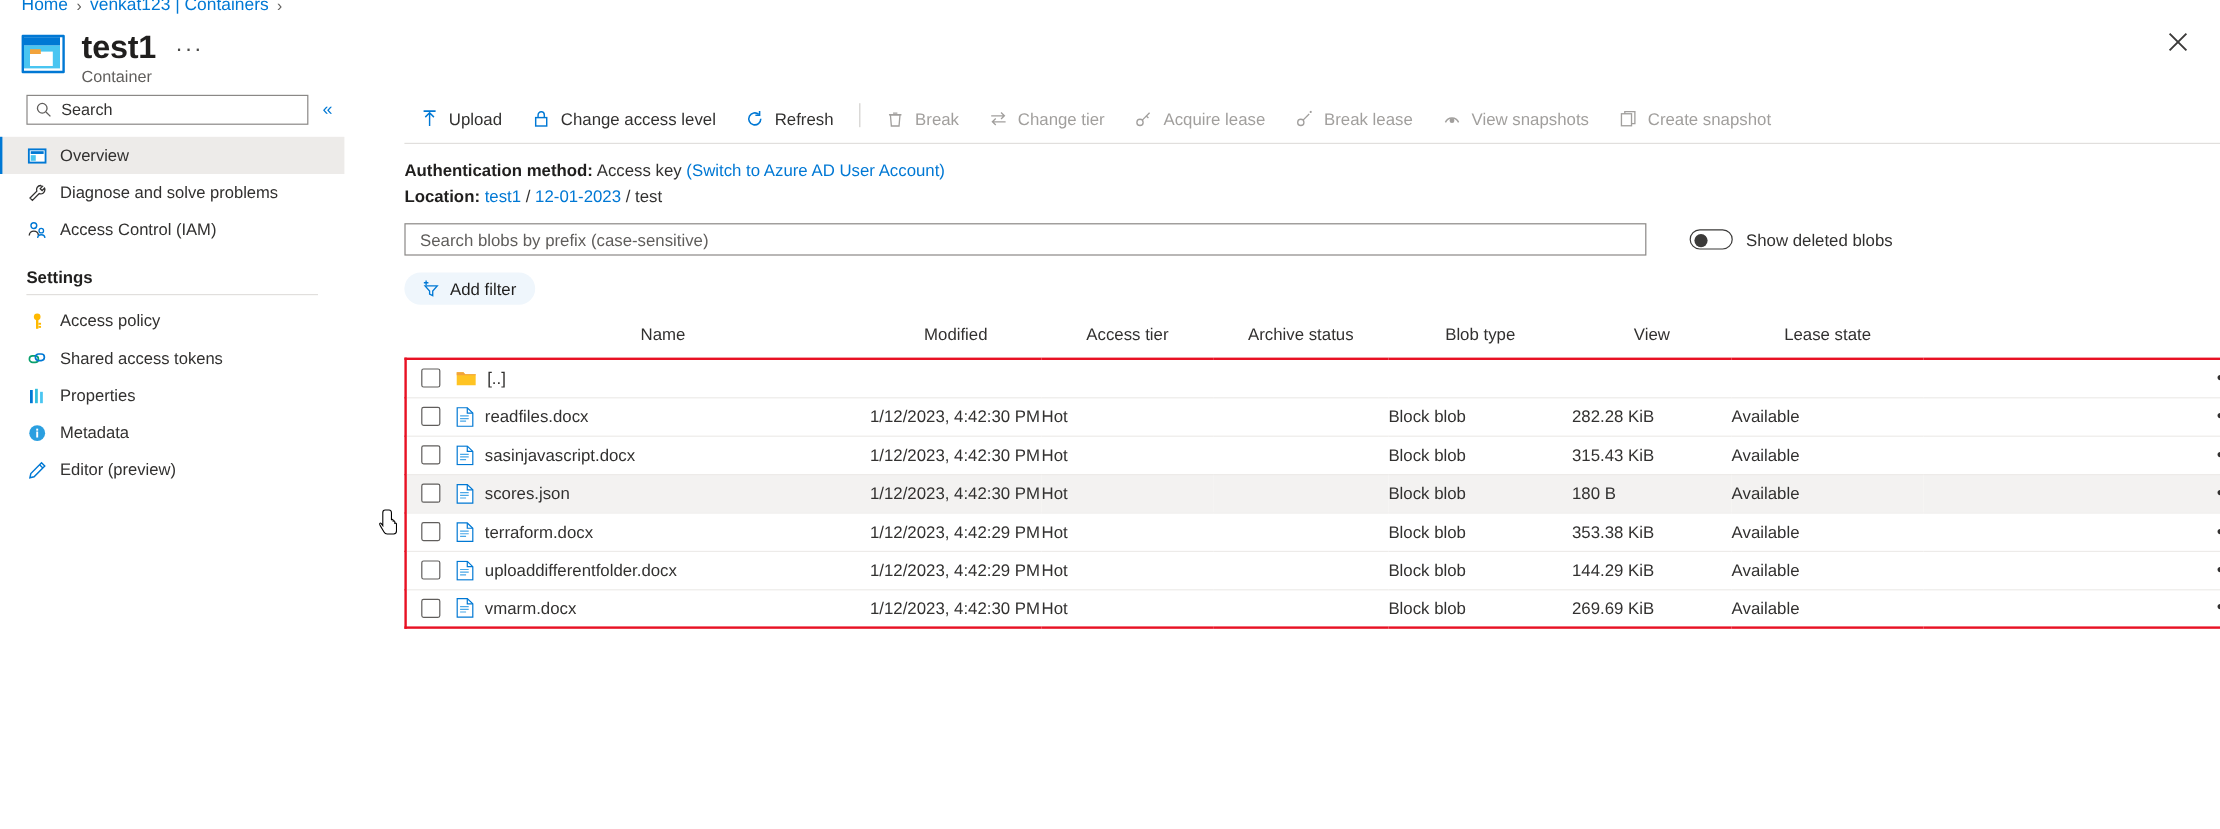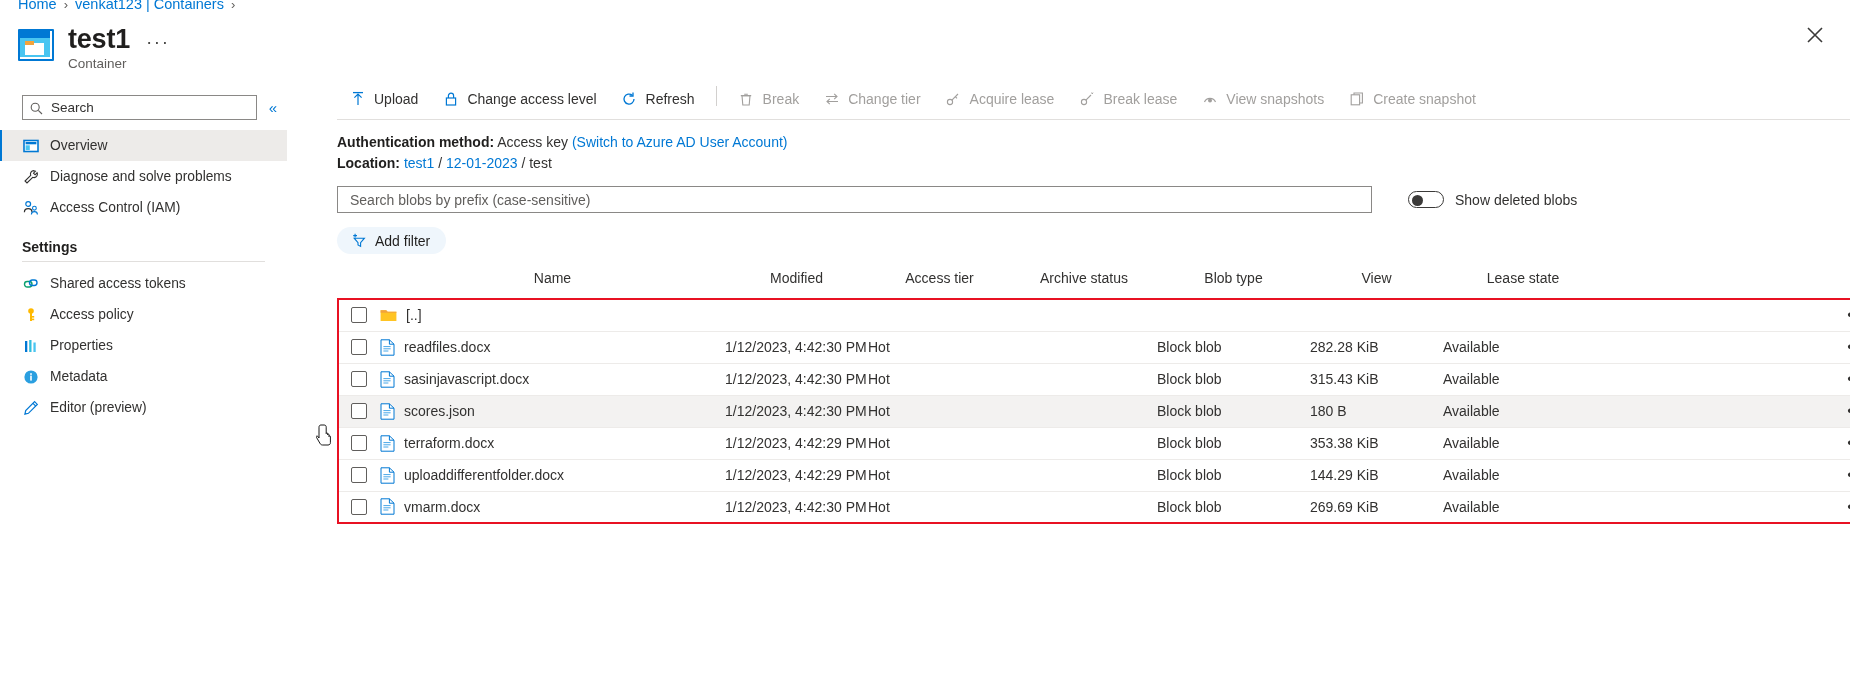--- a/index.html
+++ b/index.html
@@ -48,21 +48,21 @@
   .title-ellipsis { font-size:19px; color:#4a4a48; letter-spacing:1.5px; cursor:pointer; margin-top:6px; }
   .page-subtitle { font-size:13.5px; color:#605e5c; margin-top:3px; }
 
   .close-x {
     position:absolute; right:24px; top:24px;
     width:22px; height:22px; cursor:pointer;
     color:#3b3a39;
   }
 
   
-  .sidebar { position:absolute; left:0; top:95px; width:287px; }
+  .sidebar { position:absolute; left:0; top:79px; width:287px; }
   .search-row { display:flex; align-items:center; padding: 0 10px 0 22px; }
   .search-box {
     position:relative; flex:1; height:25px;
     border:1px solid #8a8886; background:#fff;
     display:flex; align-items:center; padding-left:26px;
   }
   .search-box .mag {
     position:absolute; left:7px; top:5px; width:13px; height:13px; color:#605e5c;
   }
   .search-box input {
@@ -252,37 +252,37 @@
         </span>
         <span>Access Control (IAM)</span>
       </div>
 
       <div class="nav-section">Settings</div>
       <div class="nav-divider"></div>
 
       <div class="nav-item">
         <span class="nav-icon">
           <svg viewBox="0 0 16 16" width="16" height="16">
-              <rect x="1.5" y="5.5" width="7.5" height="5.5" rx="2.7" fill="none" stroke="#0aa06e" stroke-width="1.4"></rect>
-              <rect x="6.5" y="4" width="7.5" height="5.5" rx="2.7" fill="none" stroke="#0078d4" stroke-width="1.4"></rect>
-            </svg>
-        </span>
-        <span>Shared access tokens</span>
-      </div>
-
-      <div class="nav-item">
-        <span class="nav-icon">
-          <svg viewBox="0 0 16 16" width="16" height="16">
               <circle cx="8" cy="4" r="2.8" fill="#ffb900"></circle>
               <rect x="7" y="6" width="2" height="8" fill="#ffb900"></rect>
               <rect x="9" y="9" width="2.2" height="1.6" fill="#ffb900"></rect>
               <rect x="9" y="11.6" width="2.2" height="1.6" fill="#ffb900"></rect>
             </svg>
         </span>
         <span>Access policy</span>
+      </div>
+
+      <div class="nav-item">
+        <span class="nav-icon">
+          <svg viewBox="0 0 16 16" width="16" height="16">
+              <rect x="1.5" y="5.5" width="7.5" height="5.5" rx="2.7" fill="none" stroke="#0aa06e" stroke-width="1.4"></rect>
+              <rect x="6.5" y="4" width="7.5" height="5.5" rx="2.7" fill="none" stroke="#0078d4" stroke-width="1.4"></rect>
+            </svg>
+        </span>
+        <span>Shared access tokens</span>
       </div>
 
       <div class="nav-item">
         <span class="nav-icon">
           <svg viewBox="0 0 16 16" width="16" height="16">
               <rect x="2" y="3" width="2.3" height="11" fill="#0078d4"></rect>
               <rect x="6.2" y="2" width="2.3" height="12" fill="#32bedd"></rect>
               <rect x="10.4" y="4.5" width="2.3" height="9.5" fill="#49c5f1"></rect>
             </svg>
         </span>

